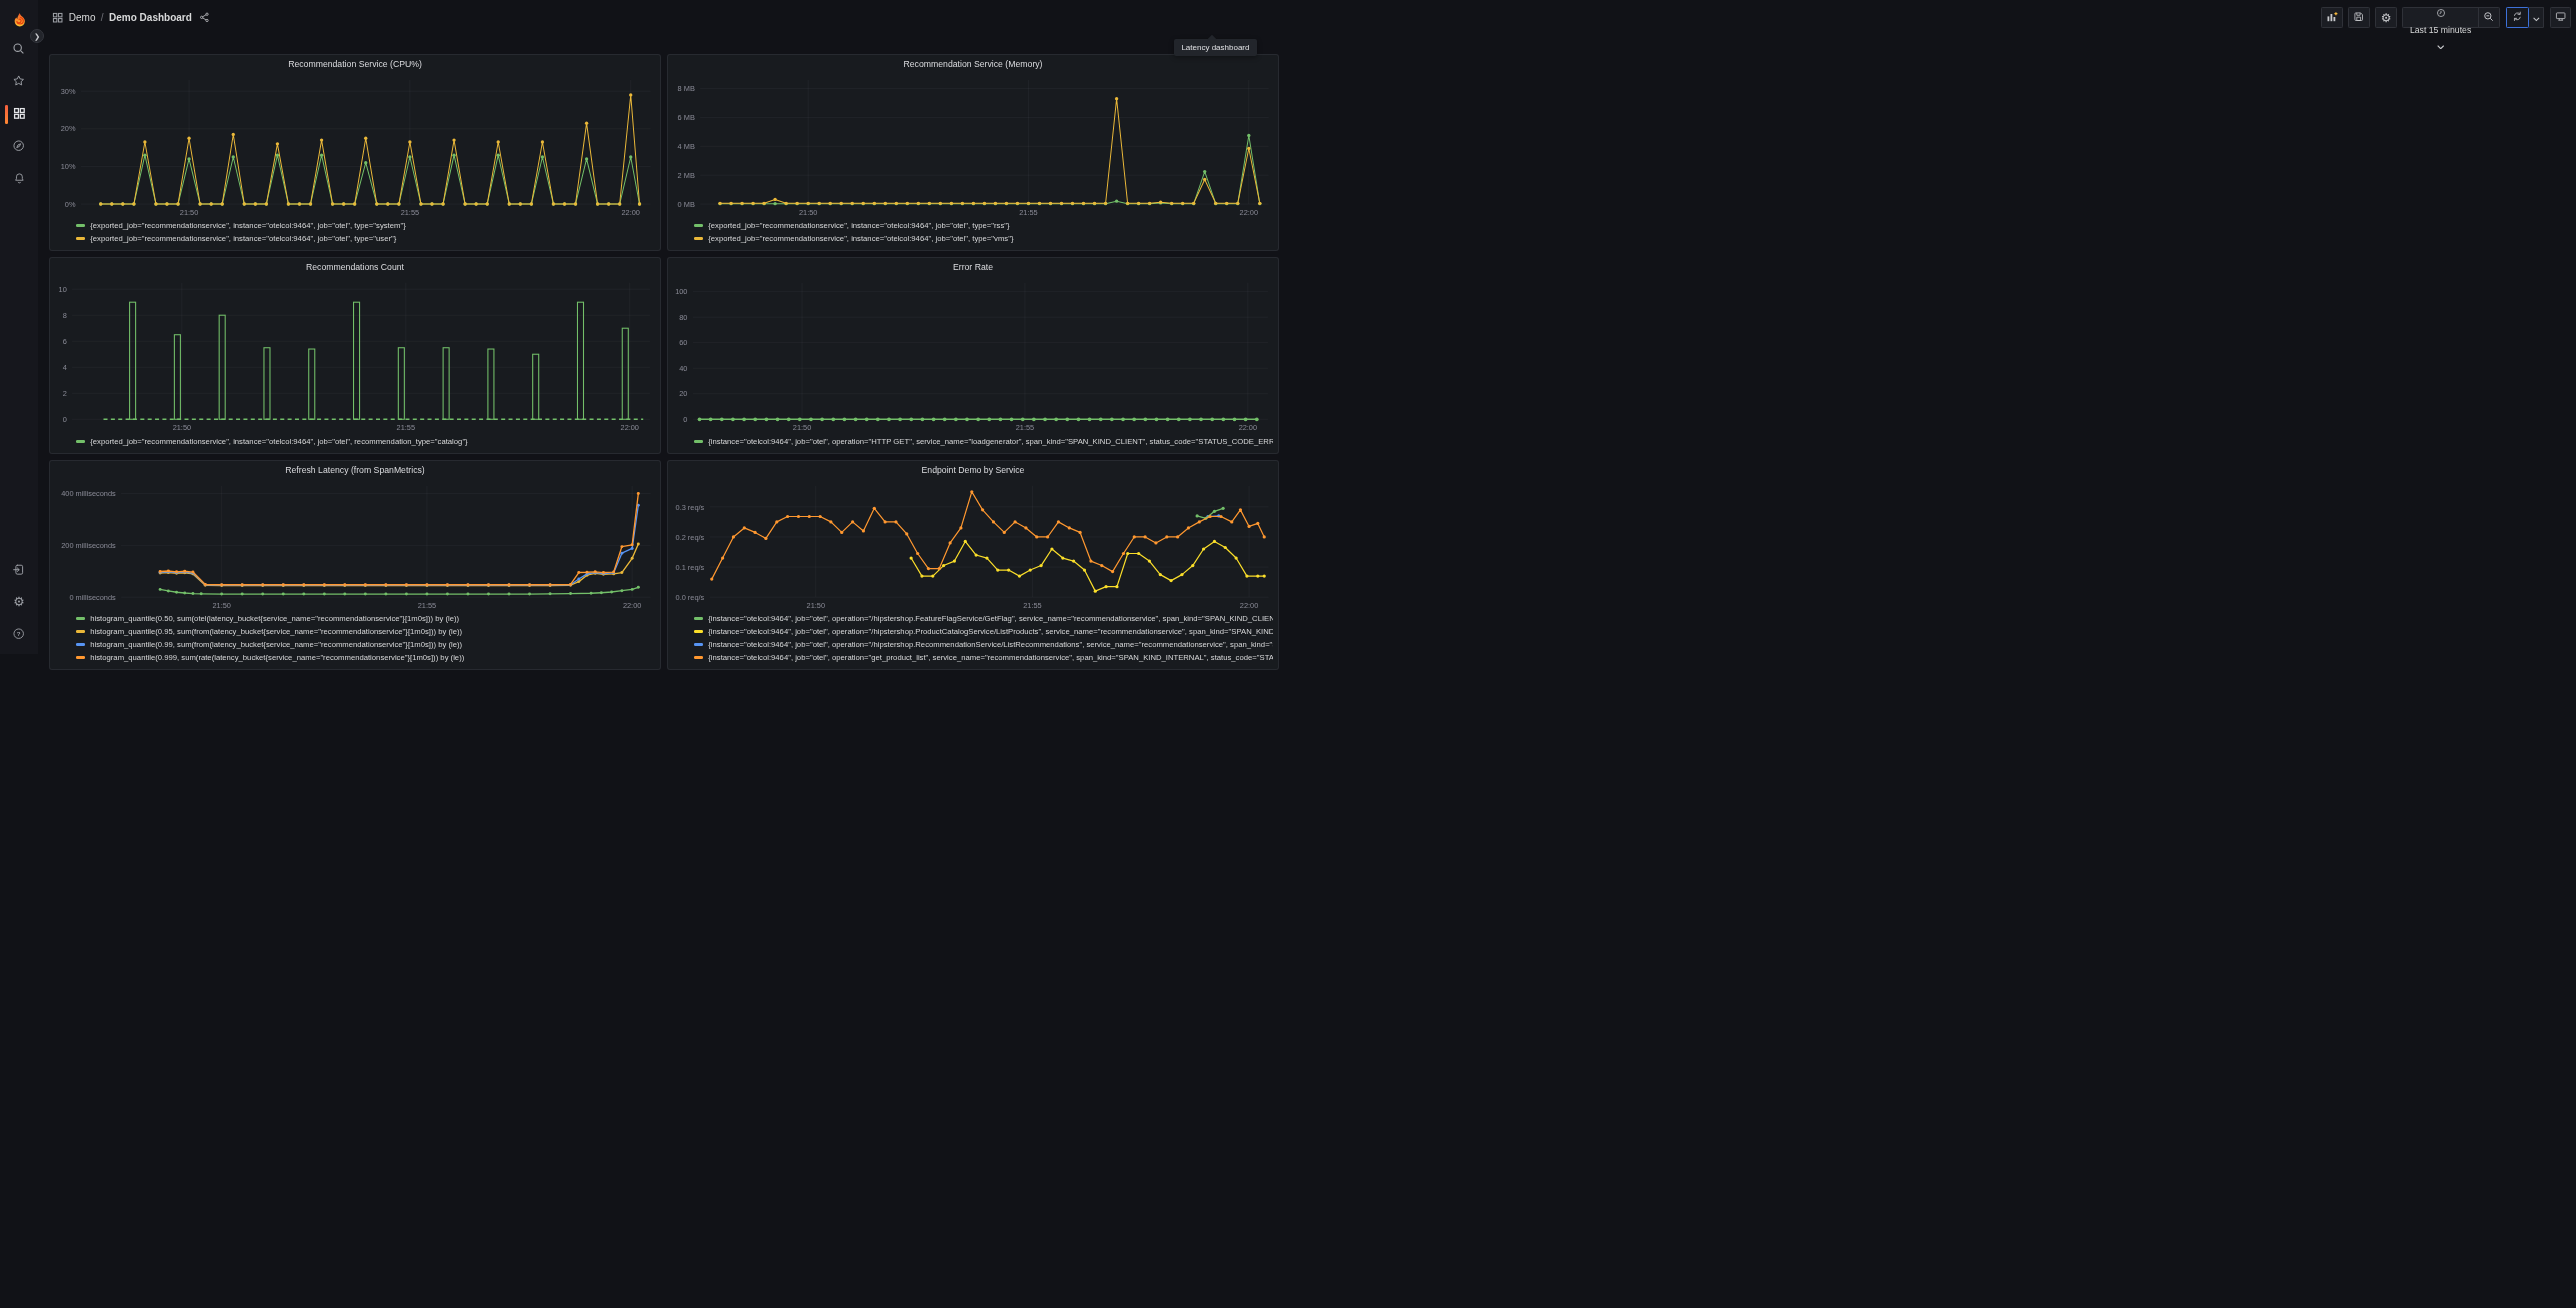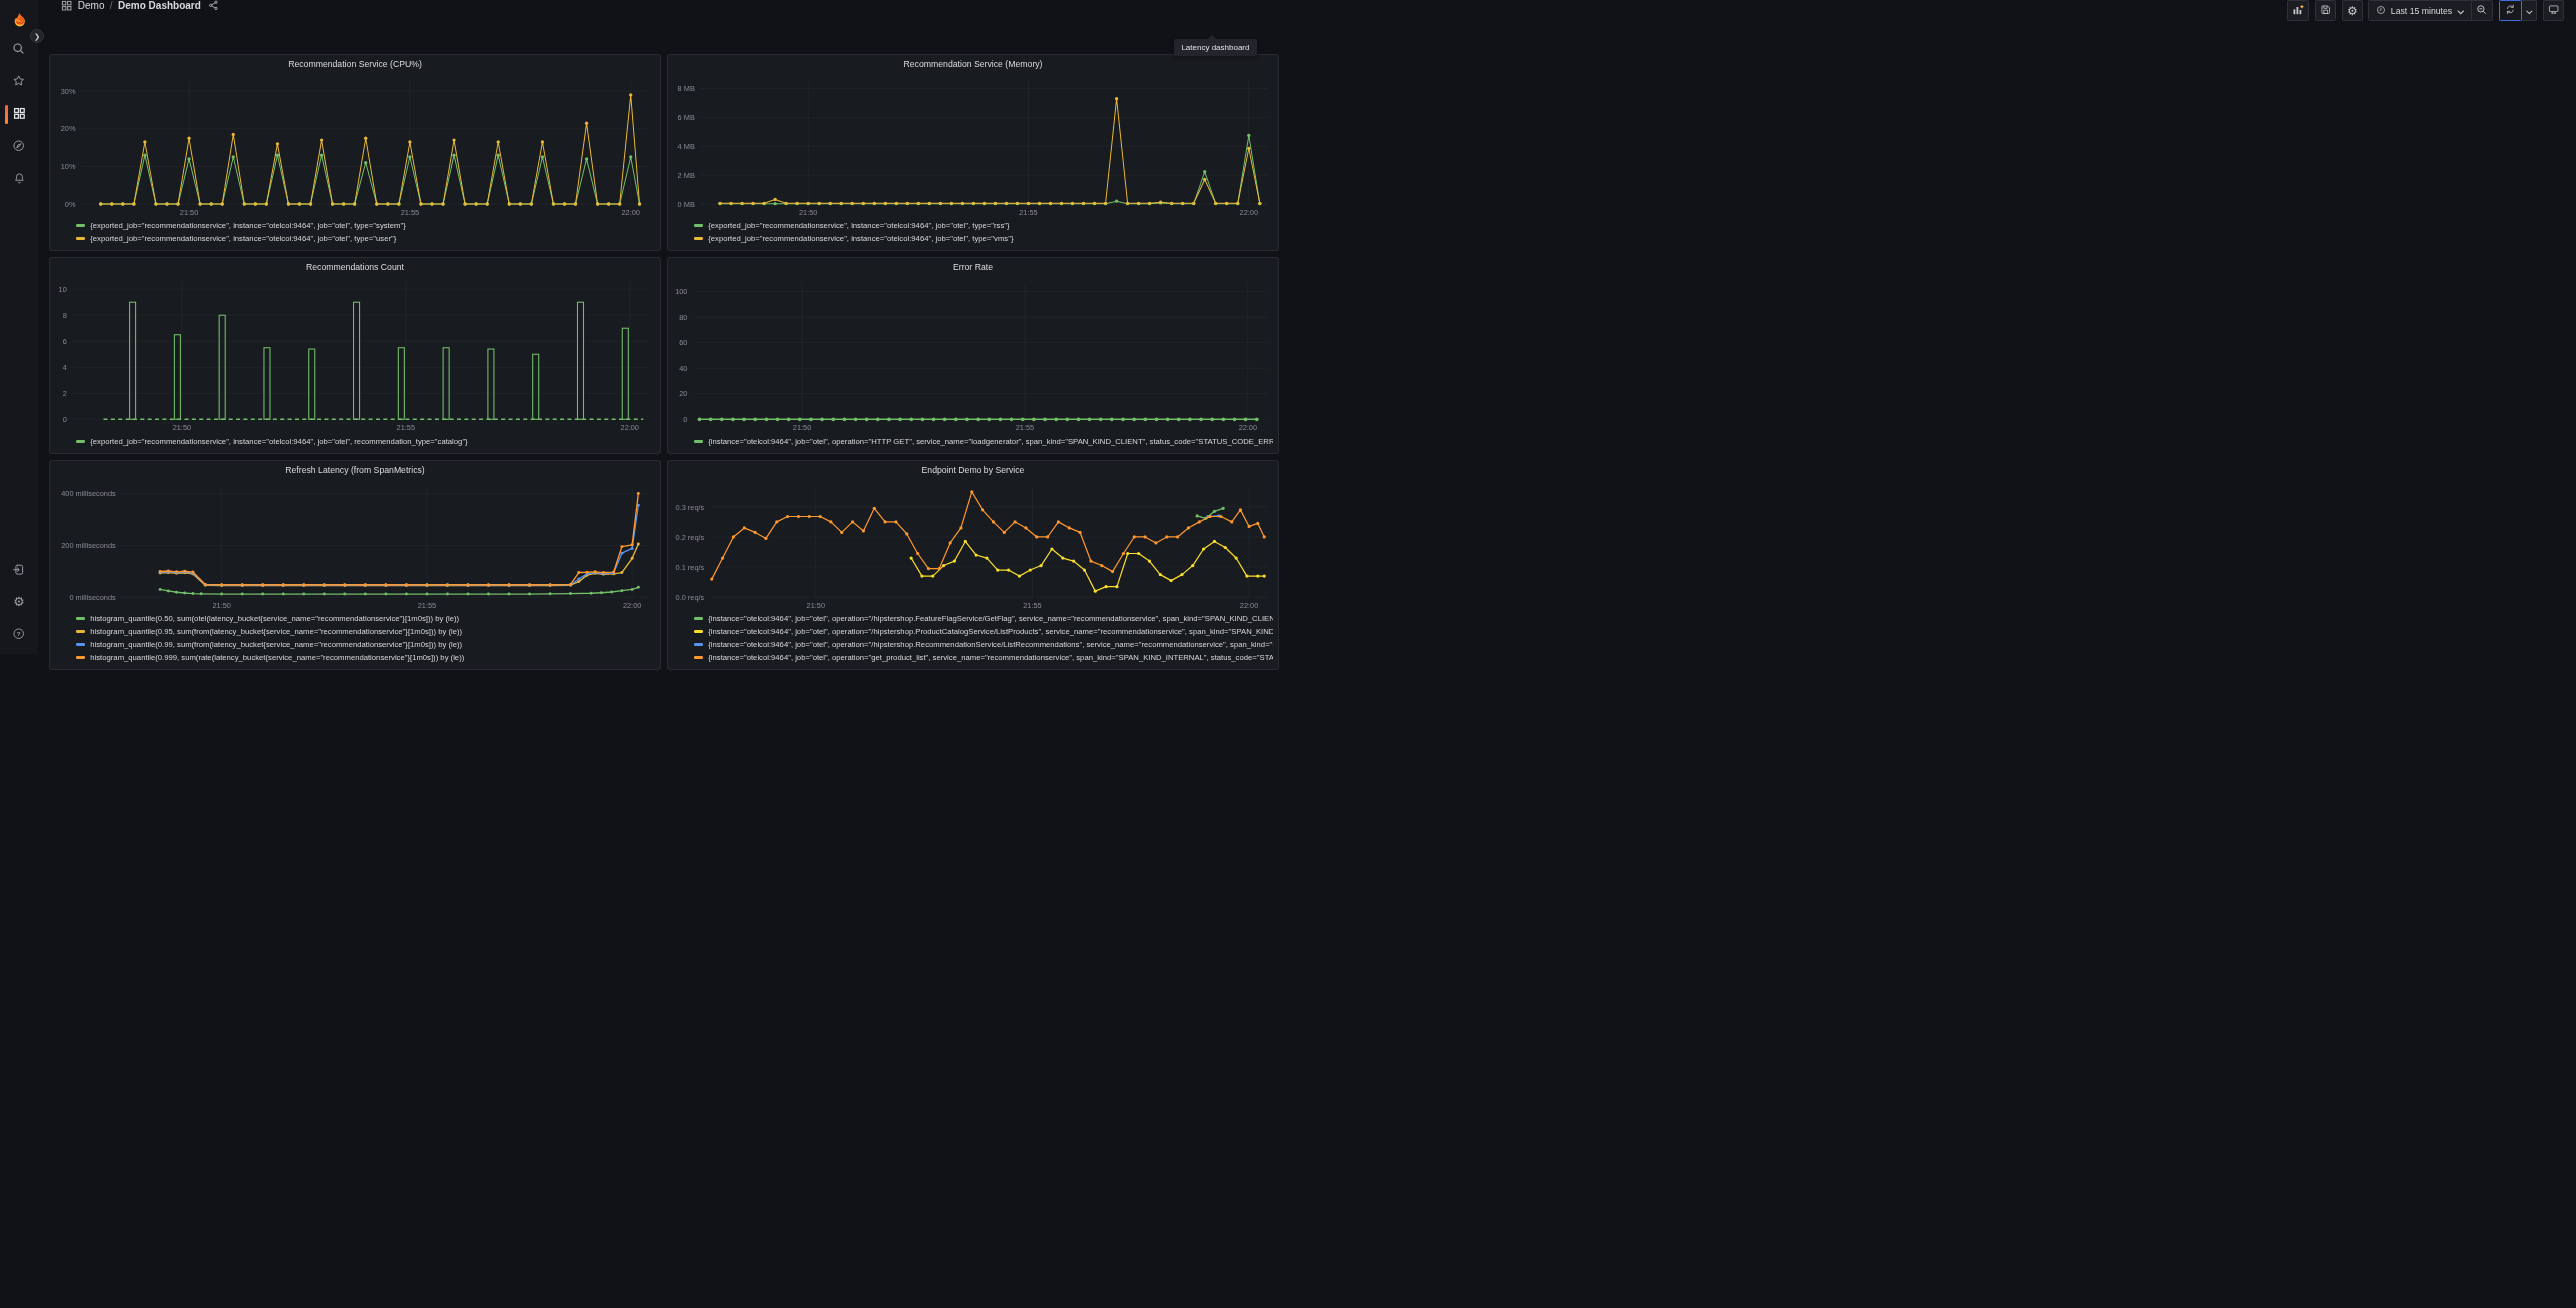--- a/index.html
+++ b/index.html
@@ -9,33 +9,33 @@
   .logo { position:absolute; left:10.7px; top:12px; width:17.5px; height:17.5px; cursor:pointer; }
   .side-icons-top { position:absolute; top:40px; left:0; width:38px; display:flex; flex-direction:column; align-items:center; gap:13.4px; }
   .side-icons-bottom { position:absolute; bottom:9.4px; left:0; width:38px; display:flex; flex-direction:column; align-items:center; gap:13.4px; }
   .side-item { position:relative; width:38px; height:19px; display:flex; align-items:center; justify-content:center; color:#9fa2a8; cursor:pointer; }
   .side-item.active { color:#e4e5e8; }
   .side-item.active::before { content:""; position:absolute; left:5.4px; top:0; width:2.7px; height:19px; border-radius:1.3px;
     background:linear-gradient(180deg,#f55f3e,#ff8833); }
   .expand-btn { position:absolute; left:30px; top:29px; width:14px; height:14px; border-radius:50%;
     background:#23252b; border:0.7px solid #34363d; color:#c8c9cd; display:flex; align-items:center; justify-content:center;
     font-size:7.4px; z-index:9; cursor:pointer; }
-  .header { position:absolute; left:45px; right:0; top:0; height:35px; display:flex; align-items:flex-start;
-    padding:0 12px 0 16px; z-index:4; }
+  .header { position:absolute; left:36px; right:0; top:0; height:35px; display:flex; align-items:center;
+    padding:0 5px 0 16px; z-index:4; }
   .breadcrumb { display:flex; align-items:center; gap:5.4px; font-size:10px; }
   .crumb { color:#d8d9da; cursor:pointer; }
   .crumb-sep { color:#6e7077; }
   .crumb-page { font-weight:700; }
   .bc-icon { color:#9fa2a8; display:flex; }
   .share { color:#c8c9cd; display:flex; cursor:pointer; margin-left:1.3px; }
   .toolbar { margin-left:auto; display:flex; align-items:center; gap:5.4px; }
   .tb-btn { height:21px; min-width:21.5px; display:flex; align-items:center; justify-content:center;
     background:#1b1d23; border:0.7px solid #2f3138; border-radius:1.3px; color:#c8c9cd; cursor:pointer; padding:0 4px; }
   .tp-group { height:21px; display:flex; align-items:stretch; background:#1b1d23; border:0.7px solid #2f3138; border-radius:1.3px; }
-  .tp-main { display:flex; align-items:center; gap:4.7px; padding:0 6.7px; color:#c8c9cd; cursor:pointer; }
+  .tp-main { display:flex; align-items:center; gap:4.7px; padding:0 6.7px; color:#c8c9cd; cursor:pointer;flex-direction:column; }
   .tp-label { font-size:8.7px; font-weight:500; color:#d8d9da; }
   .tp-zoomout { display:flex; align-items:center; justify-content:center; width:21.5px; border-left:0.7px solid #2f3138; color:#c8c9cd; cursor:pointer; }
   .refresh-group { display:flex; align-items:stretch; }
   .refresh-btn { width:23.5px; height:21px; display:flex; align-items:center; justify-content:center;
     background:#16181d; border:1.3px solid #3d71d9; border-radius:1.3px; color:#c8c9cd; cursor:pointer; }
   .refresh-caret { width:14.8px; height:21px; display:flex; align-items:center; justify-content:center;
     background:#1b1d23; border:0.7px solid #2f3138; border-left:none; border-radius:0 1.3px 1.3px 0; color:#c8c9cd; cursor:pointer; }
   .tooltip { position:absolute; top:39px; left:1174px; background:#22252b; border-radius:2px; padding:4px 7.4px;
     font-size:8px; color:#dfe0e3; z-index:8; box-shadow:0 1.3px 5.4px rgba(0,0,0,.4); }
   .tooltip::before { content:""; position:absolute; top:-2.7px; left:35px; width:6px; height:6px; background:#22252b; transform:rotate(45deg); }

